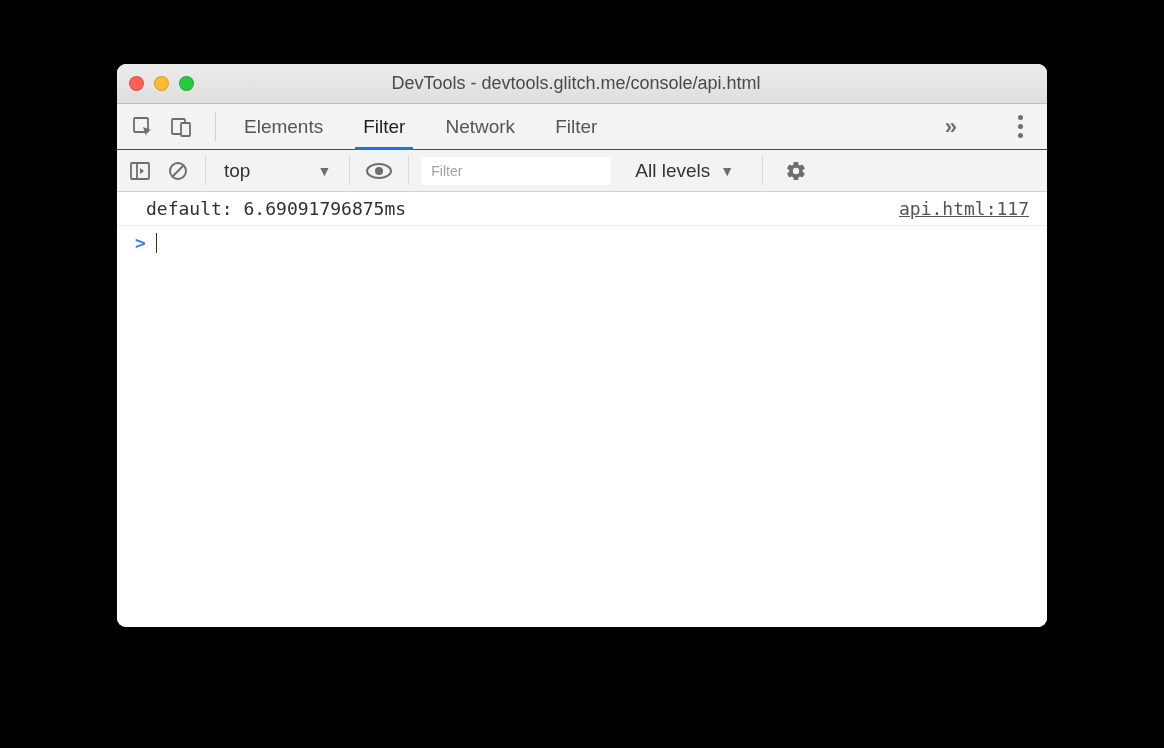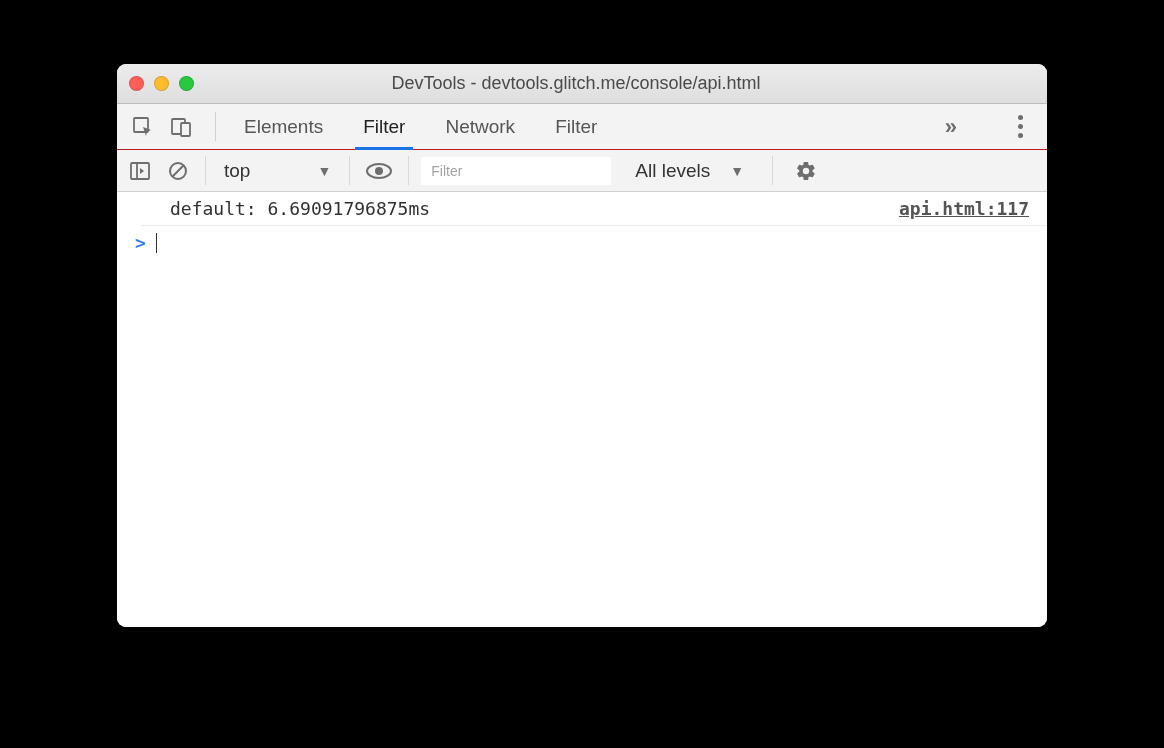--- a/index.html
+++ b/index.html
@@ -153,21 +153,21 @@
       background: #fff;
       padding: 0 10px;
       font-size: 14px;
       outline: none;
       color: #333;
     }
     .filter-input::placeholder { color: #a3a3a3; }
     .levels {
       display: flex;
       align-items: center;
-      gap: 20px;
+      gap: 10px;
       font-size: 19px;
       color: #333;
       cursor: pointer;
       padding: 0 16px;
     }
     .gear {
       padding: 0 10px;
       cursor: pointer;
     }
     .vdiv {
@@ -181,27 +181,25 @@
       font-family: Menlo, Consolas, monospace;
       font-size: 18px;
     }
     .log-row {
       display: flex;
       justify-content: space-between;
       align-items: center;
       padding: 6px 18px 6px 29px;
       border-bottom: 1px solid #eaeaea;
       color: #303030;
-      margin-left: 24px;
     }
     .log-src {
       text-decoration: underline;
       color: #545454;
       cursor: pointer;
-      font-weight: bold;
     }
     .prompt-row {
       display: flex;
       align-items: center;
       padding: 6px 18px;
       gap: 10px;
     }
     .prompt-caret {
       color: #367cf1;
       font-weight: bold;

